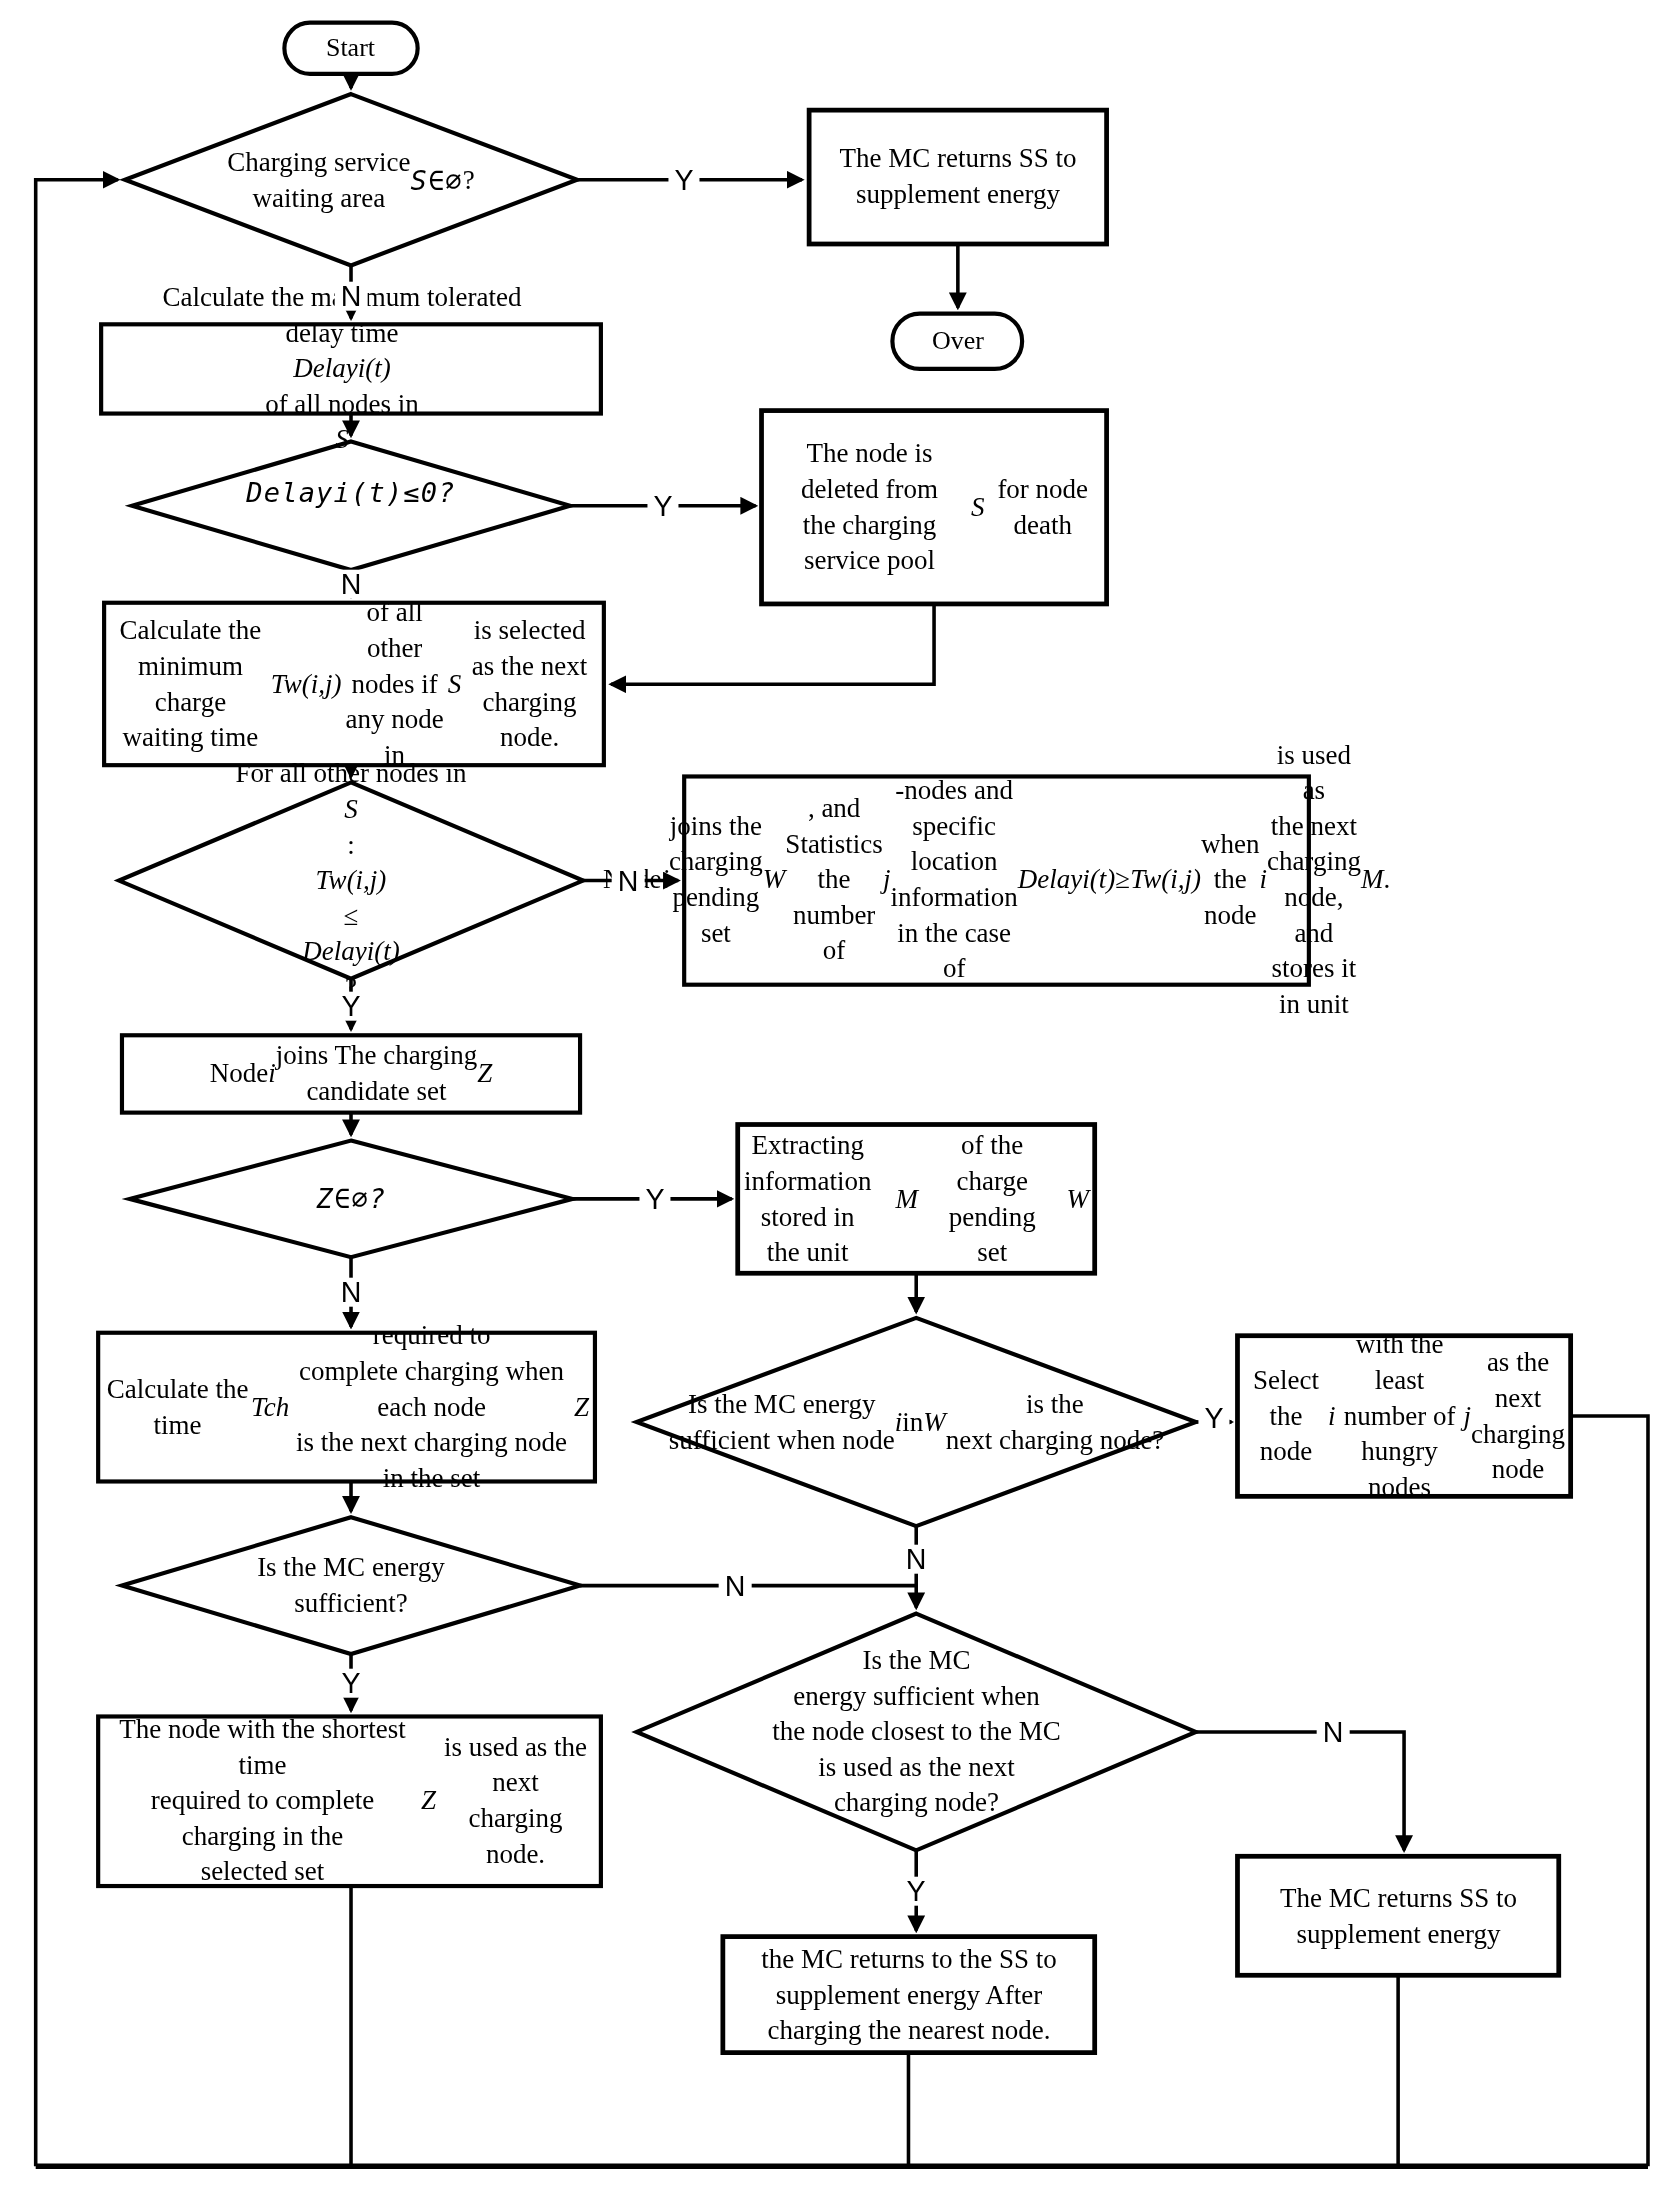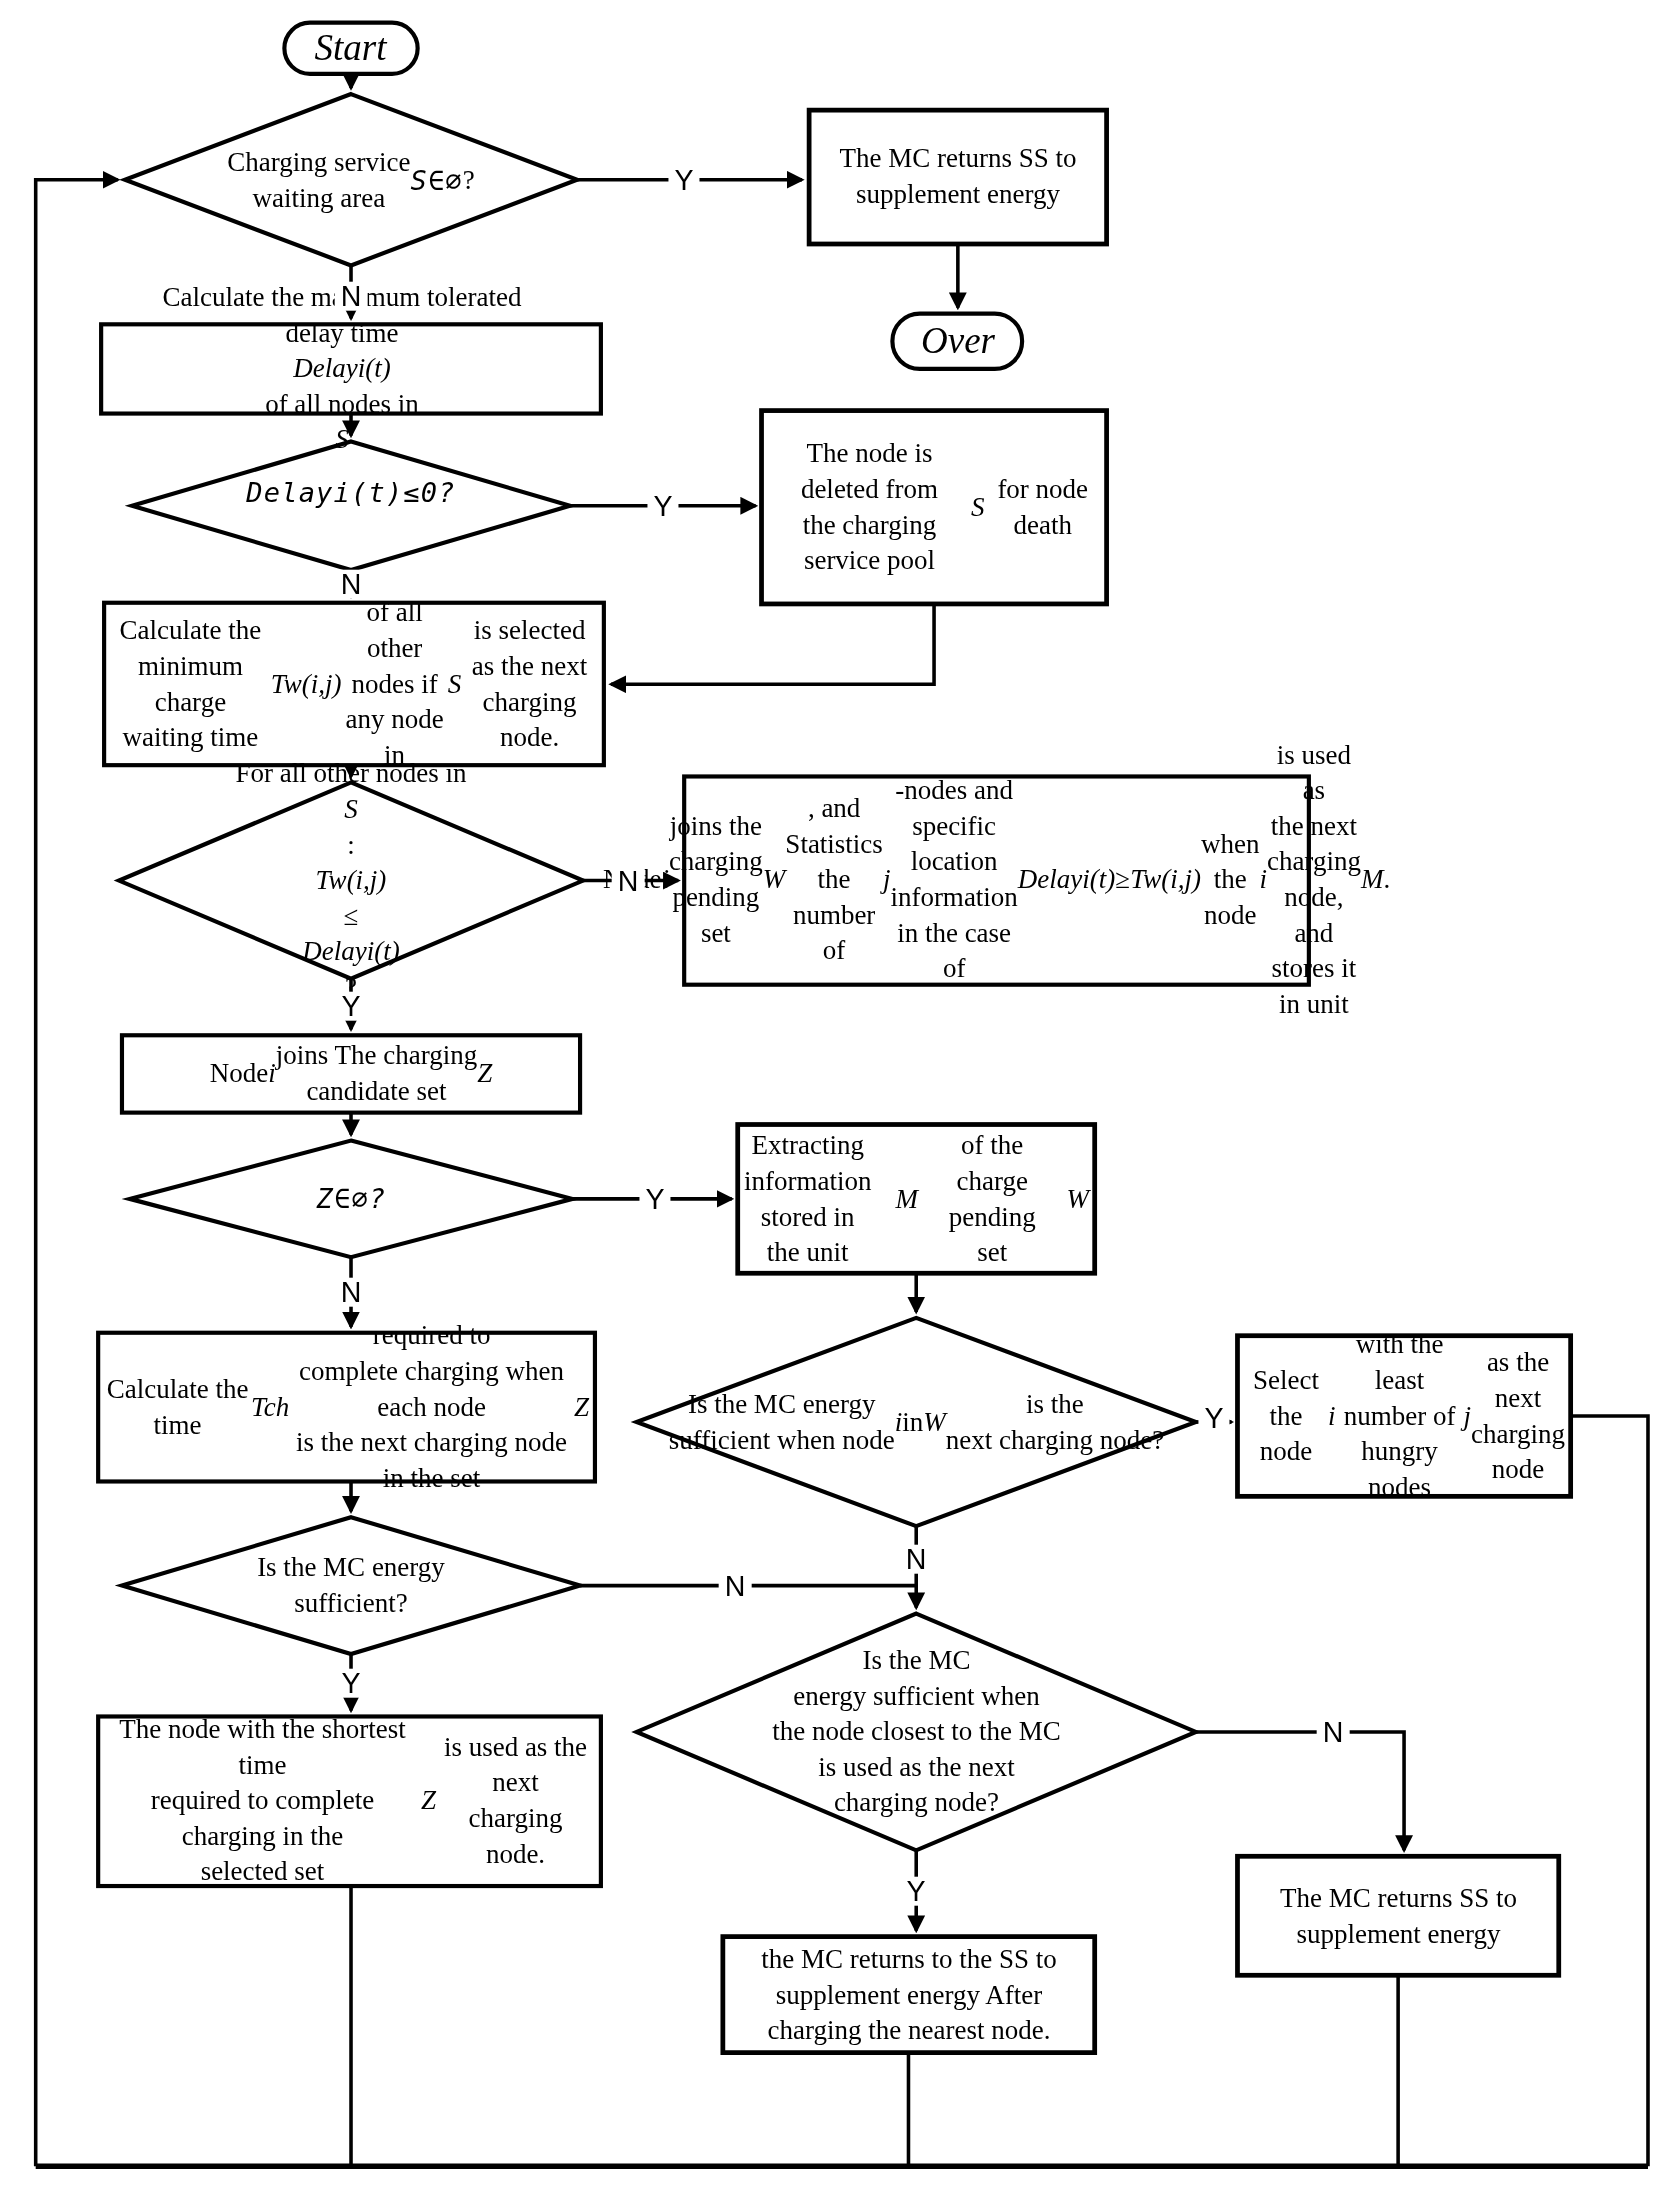--- a/index.html
+++ b/index.html
@@ -3,21 +3,21 @@
 <meta charset="utf-8">
 <style>
   html,body{margin:0;padding:0;background:#ffffff;}
   .canvas{position:relative;width:1670px;height:2205px;background:#ffffff;overflow:hidden;
           font-family:"Liberation Serif","DejaVu Serif",serif;color:#000;}
   svg{position:absolute;left:0;top:0;}
   .node-text{position:absolute;display:flex;align-items:center;justify-content:center;
              text-align:center;font-size:27px;line-height:1.32;color:#000;}
   .node-text i{font-style:italic;}
   .node-text .mono{font-family:"DejaVu Sans Mono",monospace;font-style:italic;letter-spacing:1.2px;}
-  .terminator-text{font-size:37px;font-style:italic;}
+  .terminator-text{font-size:26px;}
   .branch{position:absolute;transform:translate(-50%,-50%);background:#ffffff;
           padding:0 6px;font-family:"Liberation Sans","DejaVu Sans",sans-serif;
           font-size:28.6px;font-weight:400;color:#000;line-height:1;}
 </style>
 </head>
 <body>
 
 <div class="canvas">
 
   <svg width="1670" height="2205" viewBox="0 0 2807 3706">

